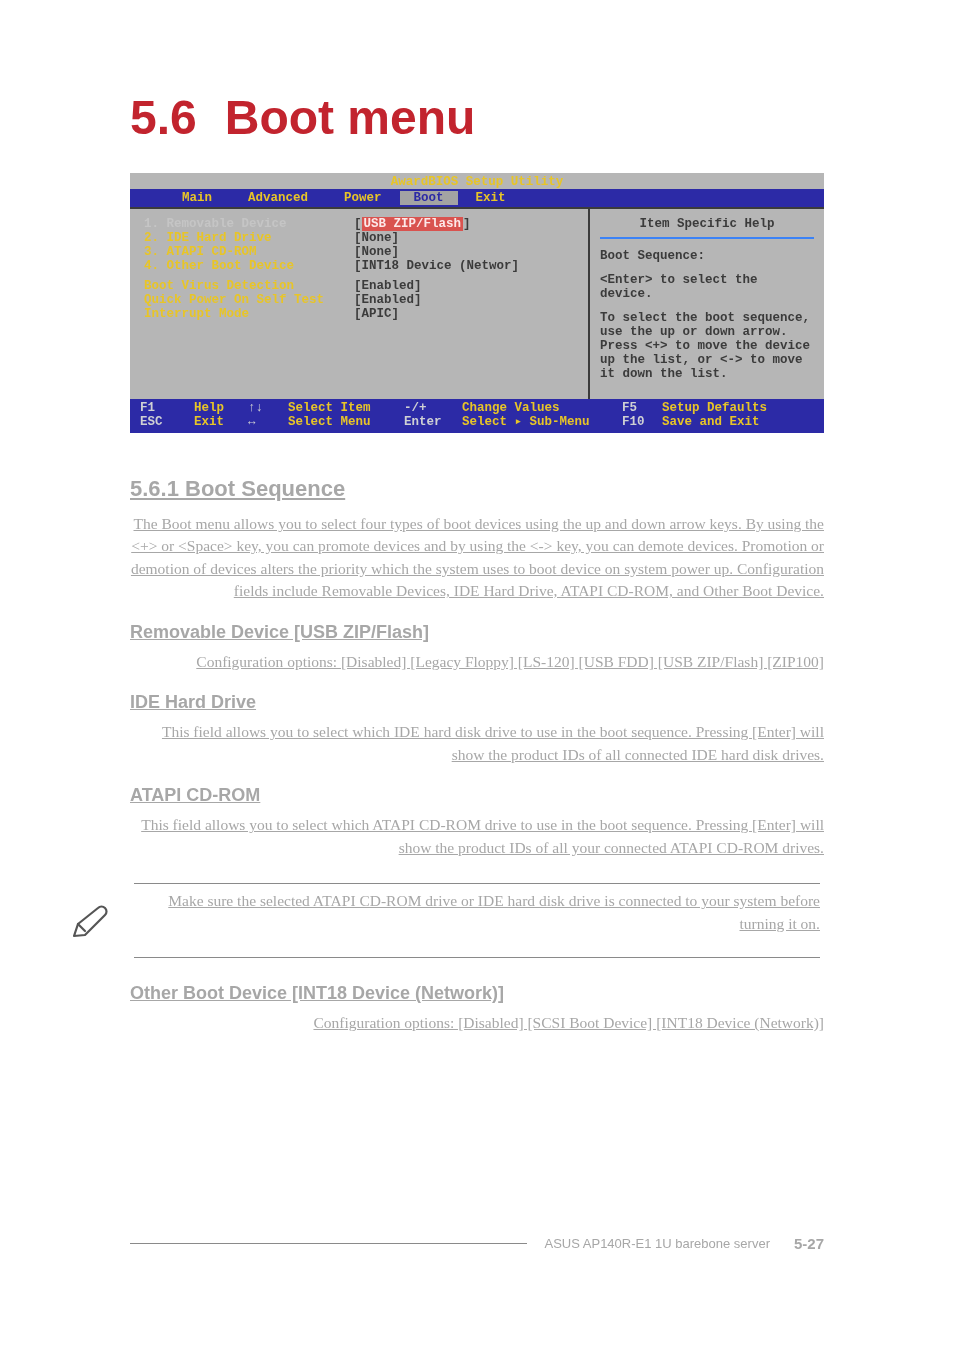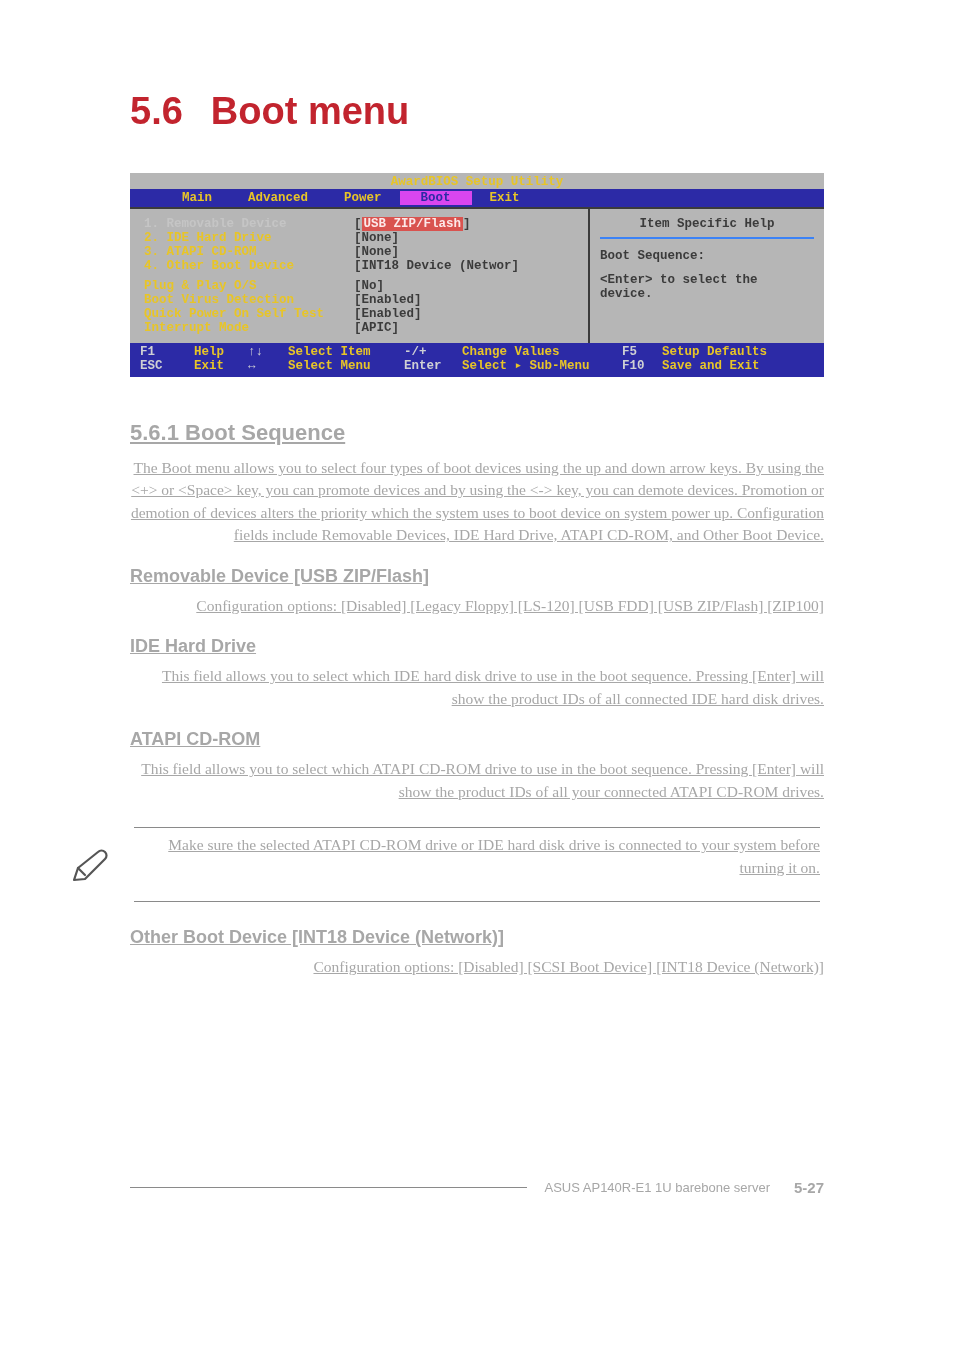--- a/index.html
+++ b/index.html
@@ -1,26 +1,26 @@
 <!DOCTYPE html>
 <html><head>
 <meta charset="utf-8">
 <style>
   * { margin:0; padding:0; box-sizing:border-box; }
   body { background:#fff; font-family:Arial,Helvetica,sans-serif; width:954px; }
   .page-wrap { padding:90px 130px 0 130px; }
 
-  h1.section { font-family:Arial,Helvetica,sans-serif; font-weight:900; font-size:38px; color:#c2242e; margin:0 0 40px 0; letter-spacing:0px; }
+  h1.section { font-family:Arial,Helvetica,sans-serif; font-weight:900; font-size:48px; color:#c2242e; margin:0 0 28px 0; letter-spacing:0px; }
   h1.section .num { margin-right:28px; }
 
   .bios { background:#b6b6b6; font-family:"Courier New",monospace; font-size:12.5px; line-height:14px; font-weight:bold; color:#3b3b3b; }
   .bios .title { text-align:center; background:#b6b6b6; color:#e8c527; padding:2px 0 0 0; }
   .menubar { background:#2c2aa6; display:flex; align-items:center; height:18px; padding-left:34px; }
   .menubar .tab { color:#e8c527; padding:0 18px; }
-  .menubar .tab.active { background:#d946ef; color:#2c2aa6; padding:0 21px; }
+  .menubar .tab.active { background:#a3a3a3; color:#2c2aa6; padding:0 14px; }
 
   .bios-body { display:flex; border-top:2px solid #3b3b3b; }
   .left-panel { flex:1; padding:8px 2px 8px 14px; border-right:2px solid #3b3b3b; }
   .right-panel { width:234px; padding:8px 10px 8px 10px; }
   .right-panel .ish { text-align:center; padding-bottom:6px; border-bottom:2px solid #3b82f6; margin-bottom:10px; }
   .right-panel p { margin-bottom:10px; word-break:break-word; }
 
   .kvrow { display:flex; }
   .kvrow .k { width:210px; white-space:pre; }
   .kvrow .k.y { color:#e8c527; }
@@ -89,40 +89,37 @@
           <div class="kvrow">
             <span class="k y">3. ATAPI CD-ROM</span>
             <span class="v">[None]</span>
           </div>
           <div class="kvrow">
             <span class="k y">4. Other Boot Device</span>
             <span class="v">[INT18 Device (Networ]</span>
           </div>
           <div class="gap6"></div>
           <div class="kvrow">
-            <span class="k y">Plug &amp; Play O/S</span>
-            <span class="v">[No]</span>
-          </div>
-          <div class="kvrow">
             <span class="k y">Boot Virus Detection</span>
             <span class="v">[Enabled]</span>
           </div>
           <div class="kvrow">
             <span class="k y">Quick Power On Self Test</span>
             <span class="v">[Enabled]</span>
           </div>
           <div class="kvrow">
             <span class="k y">Interrupt Mode</span>
             <span class="v">[APIC]</span>
           </div>
         </div>
     <div class="right-panel">
       <div class="ish">Item Specific Help</div>
       <p>Boot Sequence:</p>
       <p>&lt;Enter&gt; to select the device.</p>
+      <p>To select the boot sequence, use the up or down arrow. Press &lt;+&gt; to move the device up the list, or &lt;-&gt; to move it down the list.</p>
     </div>
   </div>
   <div class="footer">
     <div class="row">
       <div class="cell c1">
             <span class="ky">F1</span>
           </div>
       <div class="cell c2">
             <span class="tx">Help</span>
           </div>

